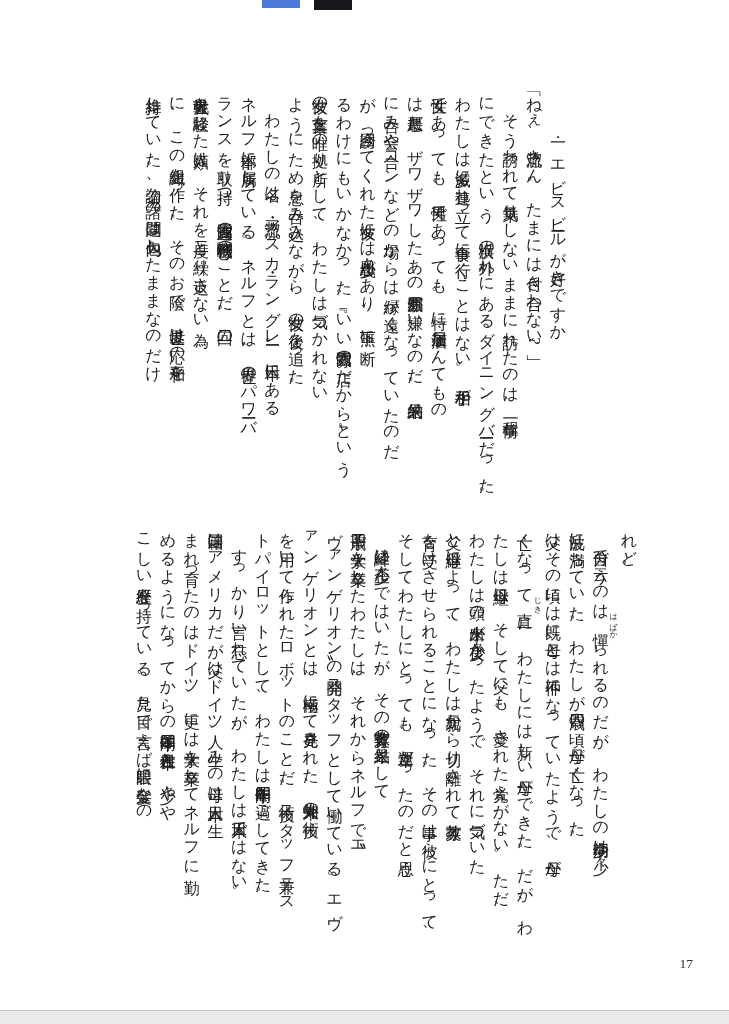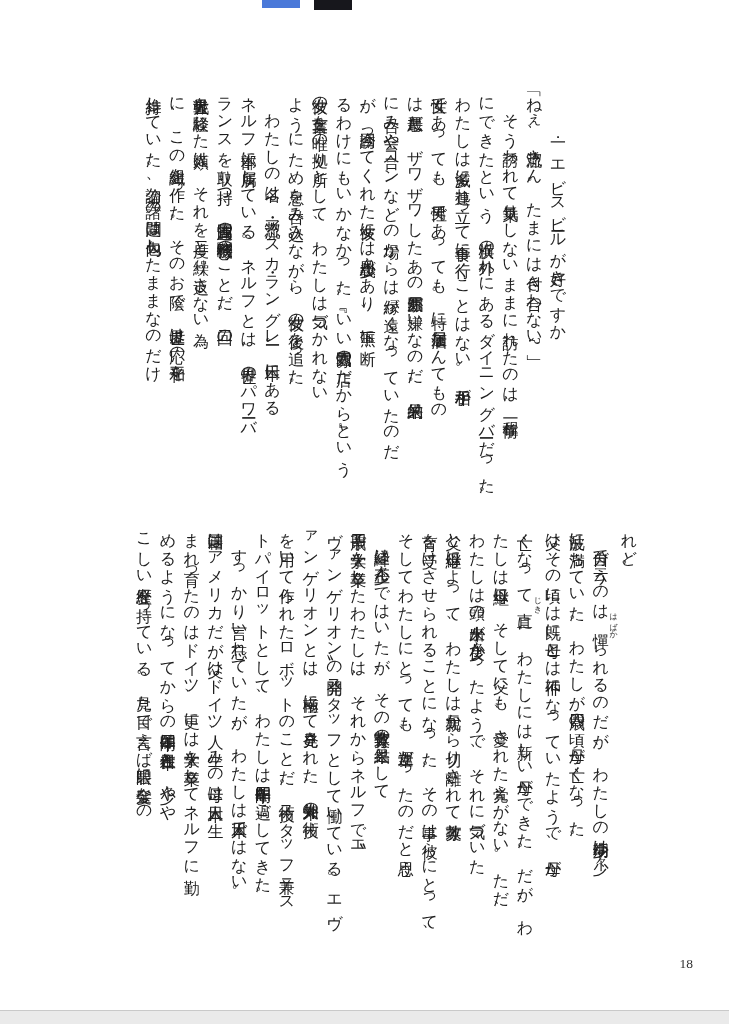--- a/index.html
+++ b/index.html
@@ -148,17 +148,17 @@
 
       <div class="line">国籍はアメリカだが父はドイツ人、生みの母は日本人、生</div>
 
       <div class="line">まれ育ったのはドイツ、更には大学を卒業してネルフに勤</div>
 
       <div class="line">めるようになってからの十四年間は日本在住と、少々やや</div>
 
       <div class="line">こしい経歴を持っている。見た目で言えば碧眼に金髪なの</div>
     </div>
 
-  <div class="page-number">18</div>
+  <div class="page-number">17</div>
 
   <div class="bottom-edge"></div>
 
 </div>
 
 </body></html>

